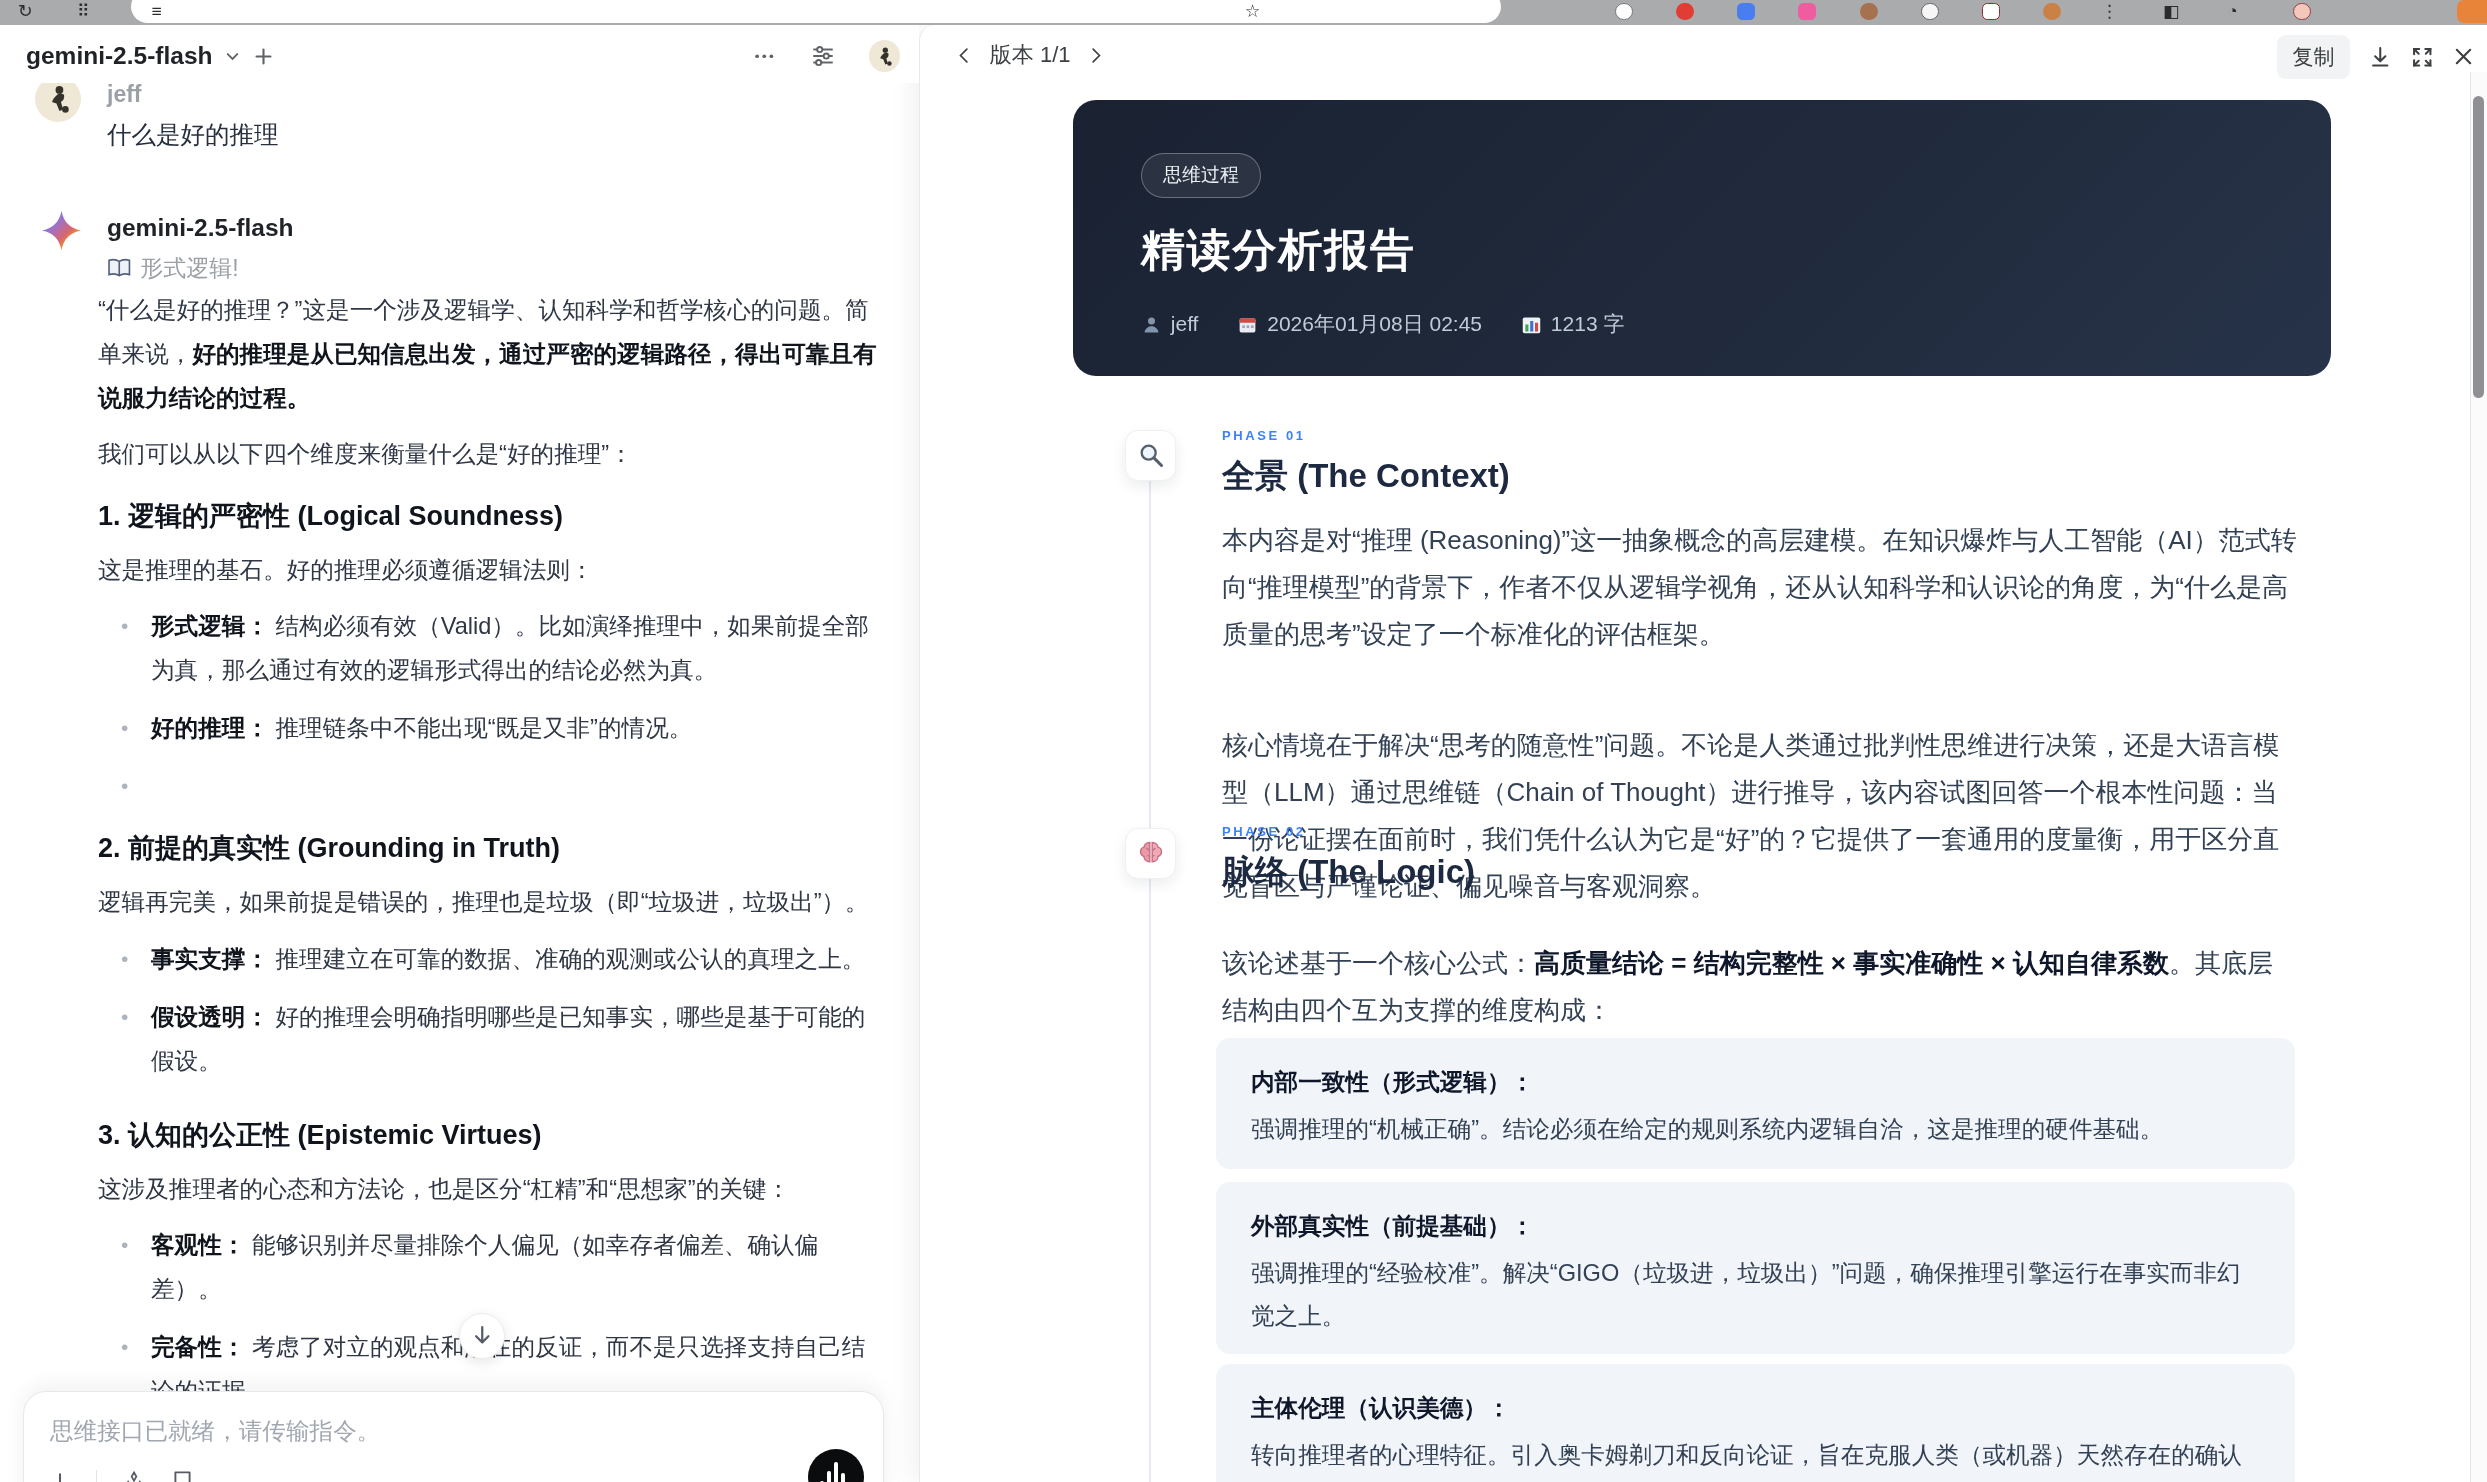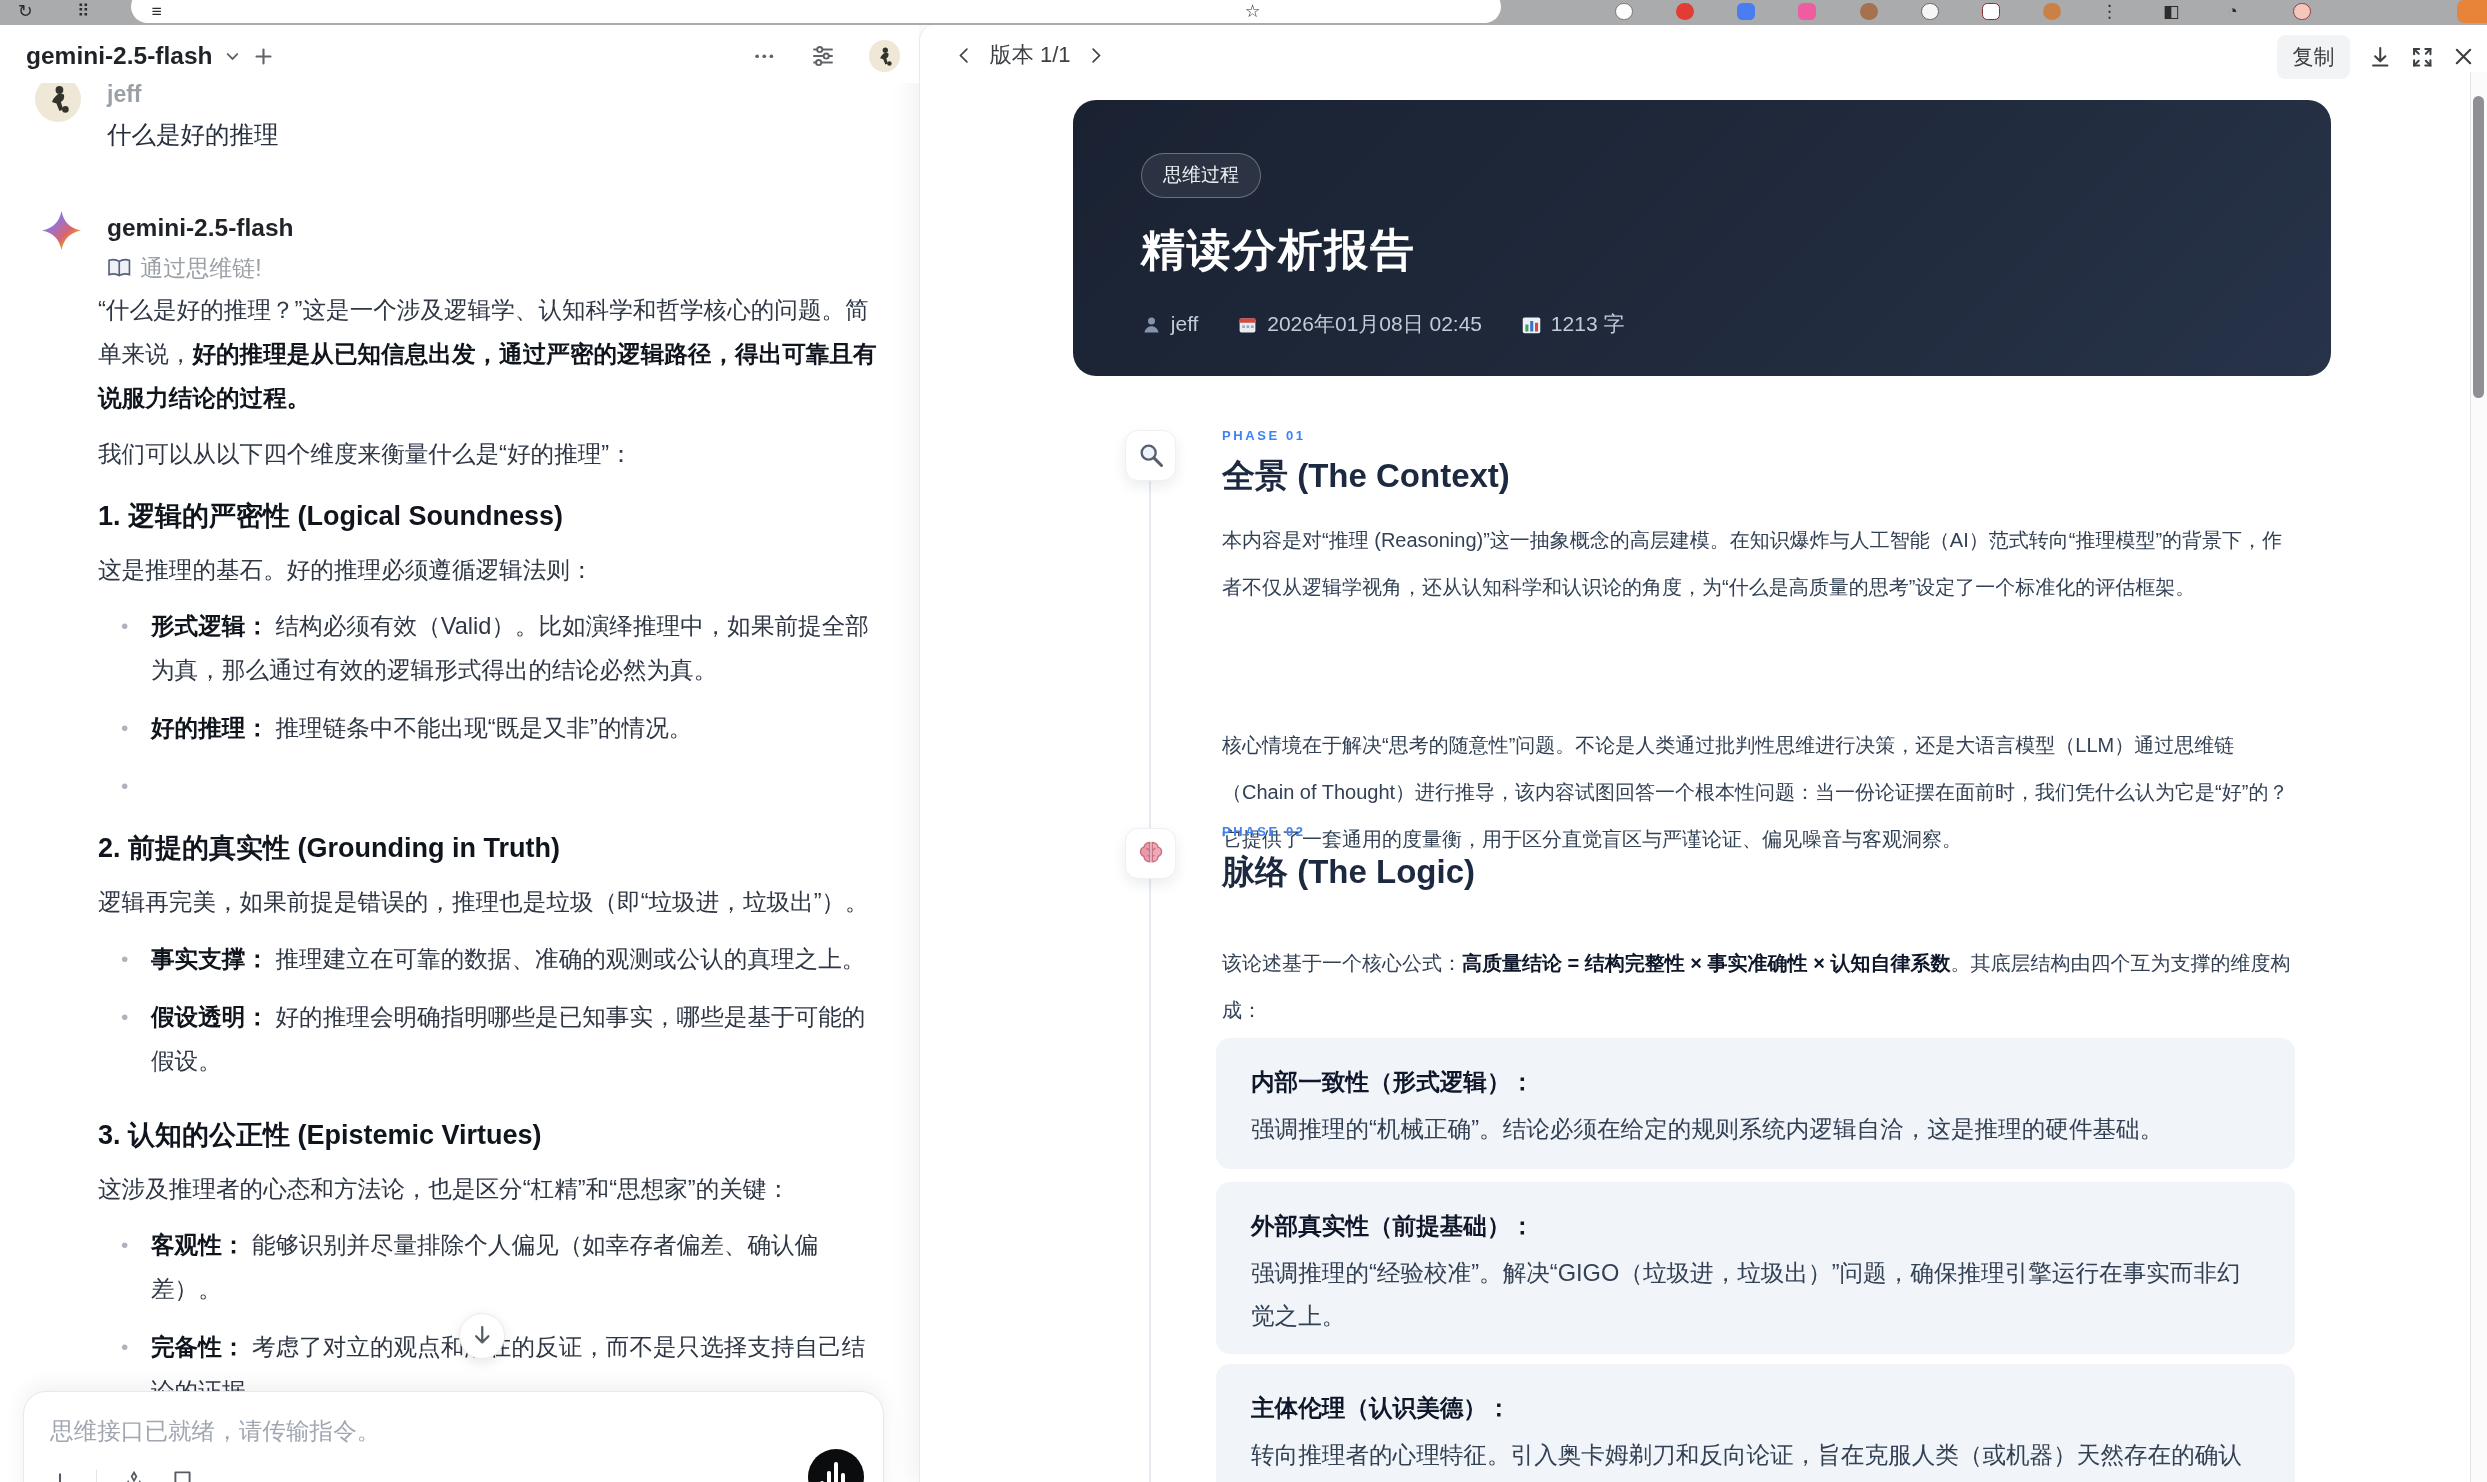--- a/index.html
+++ b/index.html
@@ -71,21 +71,21 @@
     background:rgba(255,255,255,.07); border-radius:874px; padding:8.8px 21px; }
   .hero-title { margin-top:23px; font-size:44px; font-weight:bold; color:#fff; letter-spacing:1.8px; }
   .hero-meta { margin-top:30px; display:flex; align-items:center; gap:39px; font-size:21px; color:#c3cbd8; }
   .hero-meta .meta-item { display:flex; align-items:center; gap:8.8px; }
 
   .timeline { position:absolute; left:229px; top:438px; bottom:0; width:1.8px; background:#e6ebf2; }
   .phase-icon-card { position:absolute; left:205px; width:51px; height:51px; background:#fff; border:0.9px solid #eef0f4;
     border-radius:13px; box-shadow:0 5.3px 14px rgba(15,23,42,.08); display:flex; align-items:center; justify-content:center; z-index:2; }
   .phase-label { position:absolute; left:302px; font-size:13px; font-weight:bold; letter-spacing:2.6px; color:#3b82f6; }
   .phase-title { position:absolute; left:302px; font-size:33px; font-weight:bold; color:#1c2940; }
-  .phase-par { position:absolute; left:302px; width:1075px; font-size:20px; line-height:47px; color:#334155; }
+  .phase-par { position:absolute; left:302px; width:1075px; font-size:26px; line-height:47px; color:#334155; }
   .phase-par b { color:#0f172a;text-align:center; }
 
   .logic-card { position:absolute; left:296px; width:1079px; background:#f1f4f8; border-radius:14px; padding:28px 35px; }
   .logic-card h4 { font-size:23.6px; color:#0f172a; margin-bottom:10.5px; }
   .logic-card p { font-size:23.6px; line-height:43px; color:#334155; }
 </style>
 </head>
 <body>
 
 <div class="stage">
@@ -173,21 +173,21 @@
             <stop offset="1" stop-color="#34a853"></stop>
       </linearGradient>
         </defs>
       <path d="M20 0 C22.5 11.5 28.5 17.5 40 20 C28.5 22.5 22.5 28.5 20 40 C17.5 28.5 11.5 22.5 0 20 C11.5 17.5 17.5 11.5 20 0 Z" fill="url(#gg)"></path>
     </svg>
     <div class="msg-ai-author">gemini-2.5-flash</div>
     <div class="msg-status">
       <svg width="24.5" height="21" viewBox="0 0 24 20">
         <path d="M12 3 C9 1 5 1 2 2 V16 C5 15 9 15 12 17 C15 15 19 15 22 16 V2 C19 1 15 1 12 3 Z M12 3 V17" fill="#eef1f5" stroke="#55617a" stroke-width="1.6"></path>
       </svg>
-      <span>通过思维链!</span>
+      <span>形式逻辑!</span>
     </div>
 
     <div class="chat-body">
       <p><span>“什么是好的推理？”这是一个涉及逻辑学、认知科学和哲学核心的问题。简单来说，</span><b>好的推理是从已知信息出发，通过严密的逻辑路径，得出可靠且有说服力结论的过程。</b></p>
       <p>我们可以从以下四个维度来衡量什么是“好的推理”：</p>
 
       <div class="chat-sec-h">1. 逻辑的严密性 (Logical Soundness)</div>
       <p>这是推理的基石。好的推理必须遵循逻辑法则：</p>
       <div class="bullet">
           <span class="dot">•</span>

